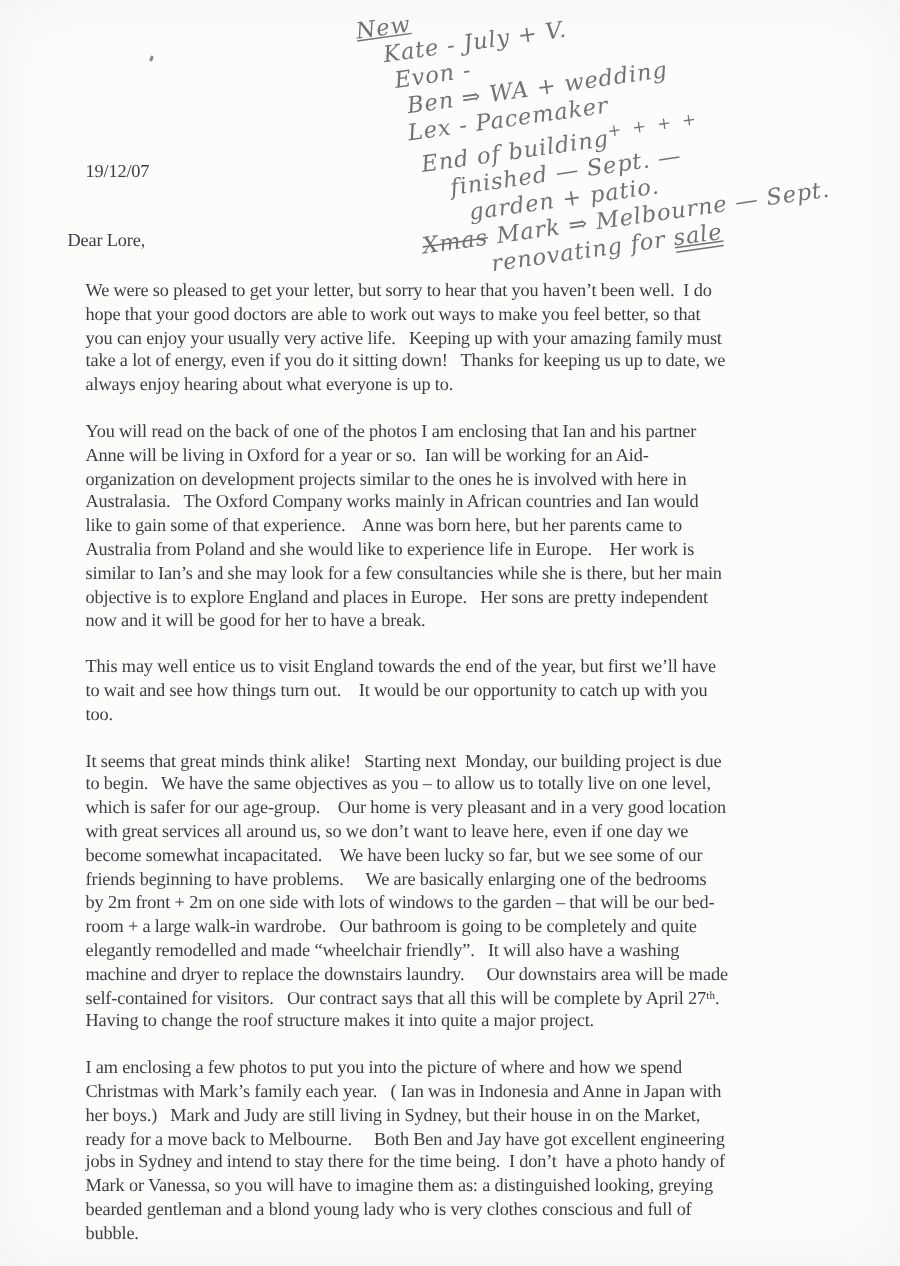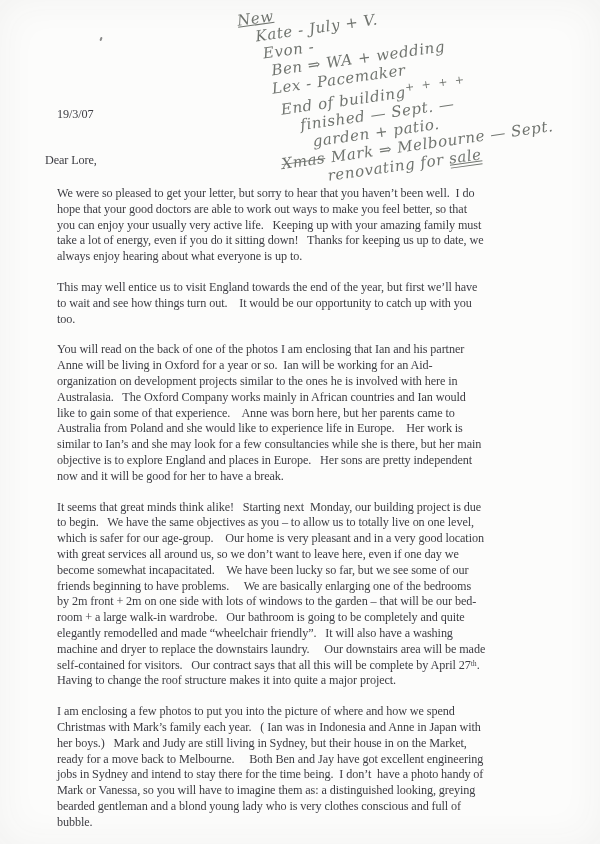--- a/index.html
+++ b/index.html
@@ -103,41 +103,41 @@
     <div class="hw-line ml2">Evon -</div>
     <div class="hw-line ml3">Ben ⇒ WA + wedding</div>
     <div class="hw-line ml4">Lex - Pacemaker</div>
     <div class="hw-line ml5"><span>End of building</span><span class="sup">+ + + +</span></div>
     <div class="hw-line ml6">finished — Sept. —</div>
     <div class="hw-line ml7">garden + patio.</div>
     <div class="hw-line ml8"><span class="strike">Xmas</span><span>Mark ⇒ Melbourne — Sept.</span></div>
     <div class="hw-line ml9"><span>renovating for </span><span class="uu">sale</span></div>
   </div>
 
-  <div class="typed date">19/3/07</div>
+  <div class="typed date">19/12/07</div>
   <div class="typed salutation">Dear Lore,</div>
 
   <div class="typed body-text">
     <p class="para">We were so pleased to get your letter, but sorry to hear that you haven’t been well.  I do
 hope that your good doctors are able to work out ways to make you feel better, so that
 you can enjoy your usually very active life.   Keeping up with your amazing family must
 take a lot of energy, even if you do it sitting down!   Thanks for keeping us up to date, we
 always enjoy hearing about what everyone is up to.</p>
-    <p class="para">This may well entice us to visit England towards the end of the year, but first we’ll have
-to wait and see how things turn out.    It would be our opportunity to catch up with you
-too.</p>
     <p class="para">You will read on the back of one of the photos I am enclosing that Ian and his partner
 Anne will be living in Oxford for a year or so.  Ian will be working for an Aid-
 organization on development projects similar to the ones he is involved with here in
 Australasia.   The Oxford Company works mainly in African countries and Ian would
 like to gain some of that experience.    Anne was born here, but her parents came to
 Australia from Poland and she would like to experience life in Europe.    Her work is
 similar to Ian’s and she may look for a few consultancies while she is there, but her main
 objective is to explore England and places in Europe.   Her sons are pretty independent
 now and it will be good for her to have a break.</p>
+    <p class="para">This may well entice us to visit England towards the end of the year, but first we’ll have
+to wait and see how things turn out.    It would be our opportunity to catch up with you
+too.</p>
     <p class="para">It seems that great minds think alike!   Starting next  Monday, our building project is due
 to begin.   We have the same objectives as you – to allow us to totally live on one level,
 which is safer for our age-group.    Our home is very pleasant and in a very good location
 with great services all around us, so we don’t want to leave here, even if one day we
 become somewhat incapacitated.    We have been lucky so far, but we see some of our
 friends beginning to have problems.     We are basically enlarging one of the bedrooms
 by 2m front + 2m on one side with lots of windows to the garden – that will be our bed-
 room + a large walk-in wardrobe.   Our bathroom is going to be completely and quite
 elegantly remodelled and made “wheelchair friendly”.   It will also have a washing
 machine and dryer to replace the downstairs laundry.     Our downstairs area will be made

